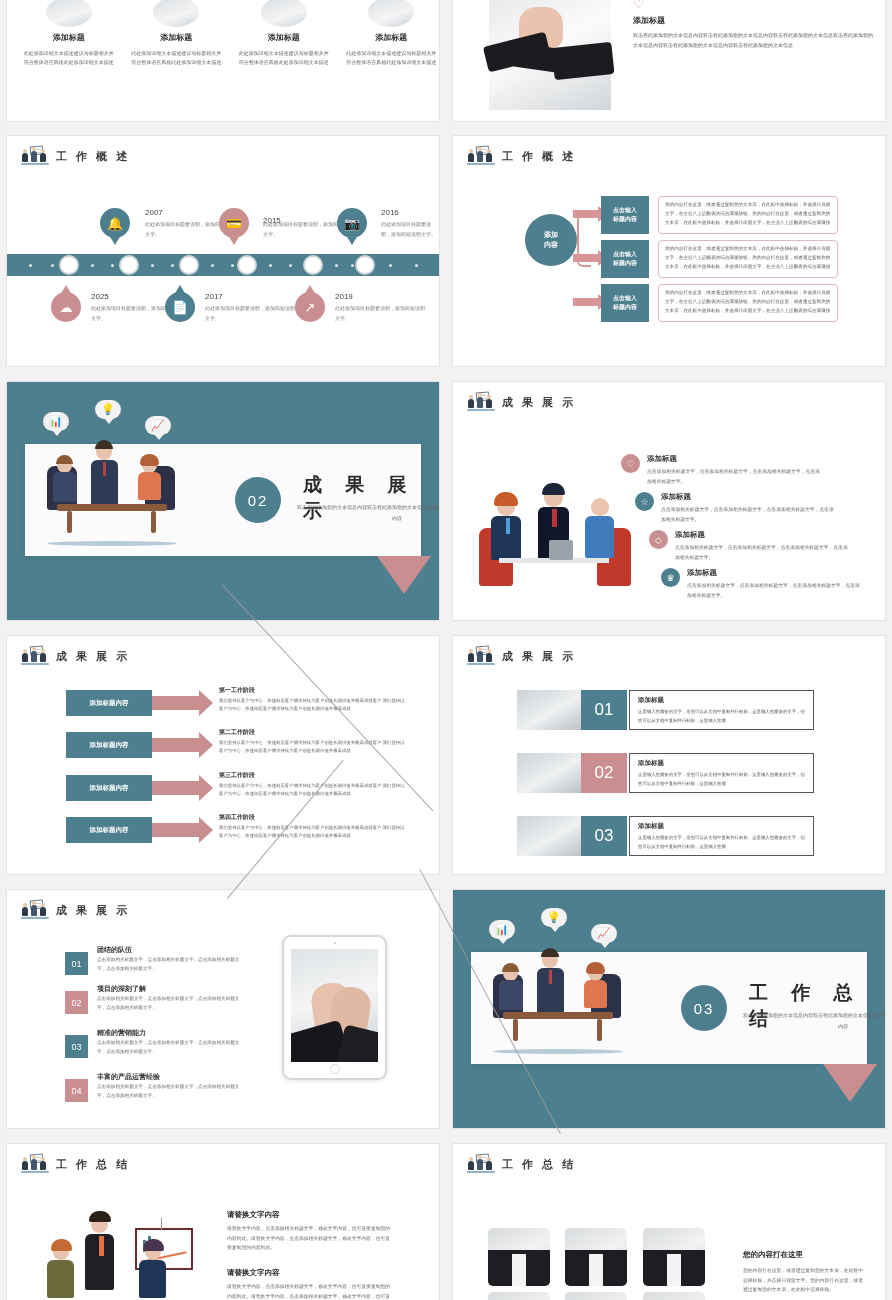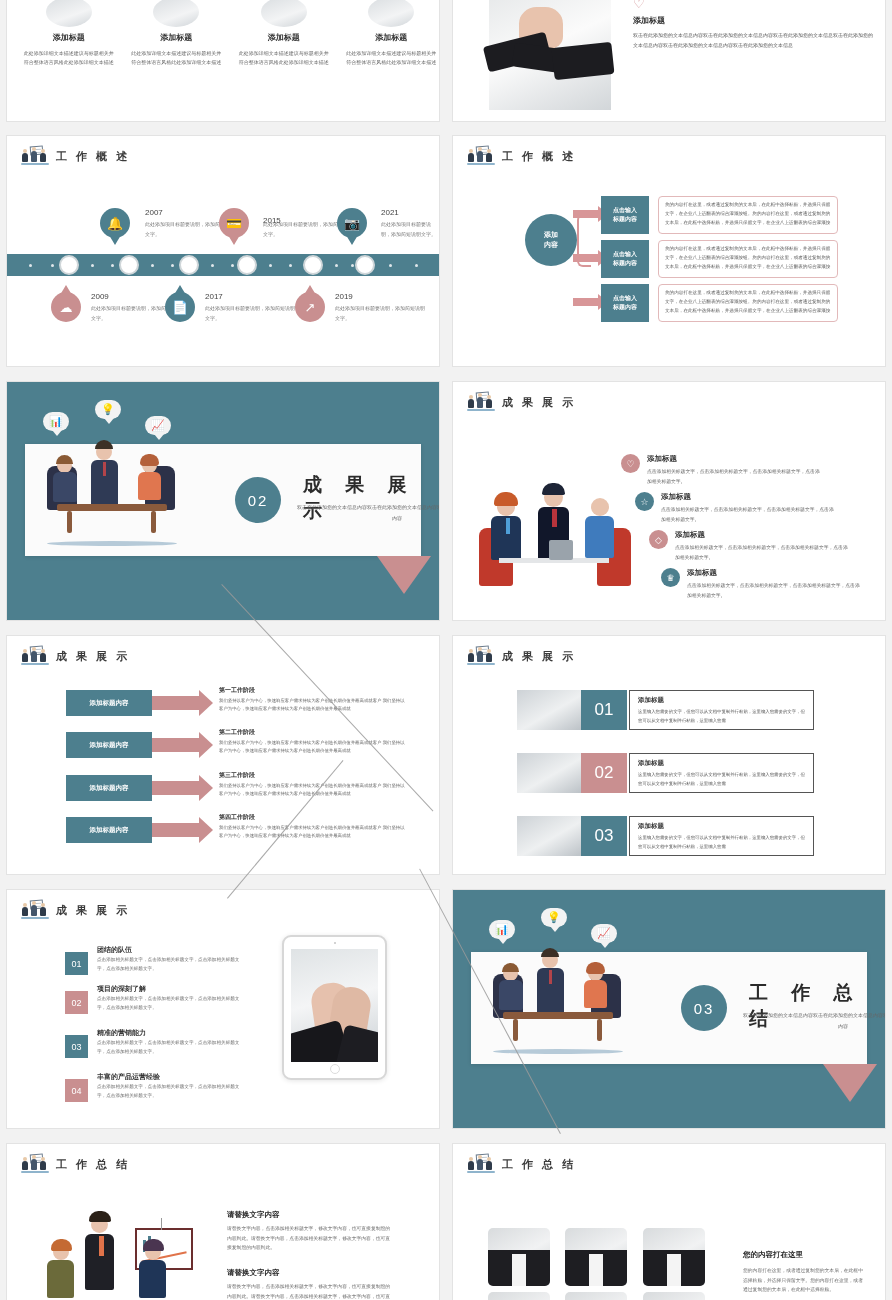--- a/index.html
+++ b/index.html
@@ -227,27 +227,27 @@
 
     <div class="pin rose down" style="left:212px; top:72px;">
         <span>💳</span>
       </div>
     <div class="tl-year" style="left:256px; top:80px;text-align:center;">2015</div>
     <div class="tl-text" style="left:256px; top:84px;">此处添加项目标题要说明，添加简短说明文字。</div>
 
     <div class="pin teal down" style="left:330px; top:72px;">
         <span>📷</span>
       </div>
-    <div class="tl-year" style="left:374px; top:72px;">2021</div>
+    <div class="tl-year" style="left:374px; top:72px;">2016</div>
     <div class="tl-text" style="left:374px; top:84px; width:58px;">此处添加项目标题要说明，添加简短说明文字。</div>
 
     <div class="pin rose up" style="left:44px; top:156px;">
         <span>☁</span>
       </div>
-    <div class="tl-year" style="left:84px; top:156px;">2009</div>
+    <div class="tl-year" style="left:84px; top:156px;">2025</div>
     <div class="tl-text" style="left:84px; top:168px;">此处添加项目标题要说明，添加简短说明文字。</div>
 
     <div class="pin teal up" style="left:158px; top:156px;">
         <span>📄</span>
       </div>
     <div class="tl-year" style="left:198px; top:156px;">2017</div>
     <div class="tl-text" style="left:198px; top:168px;">此处添加项目标题要说明，添加简短说明文字。</div>
 
     <div class="pin rose up" style="left:288px; top:156px;">
         <span>↗</span>

